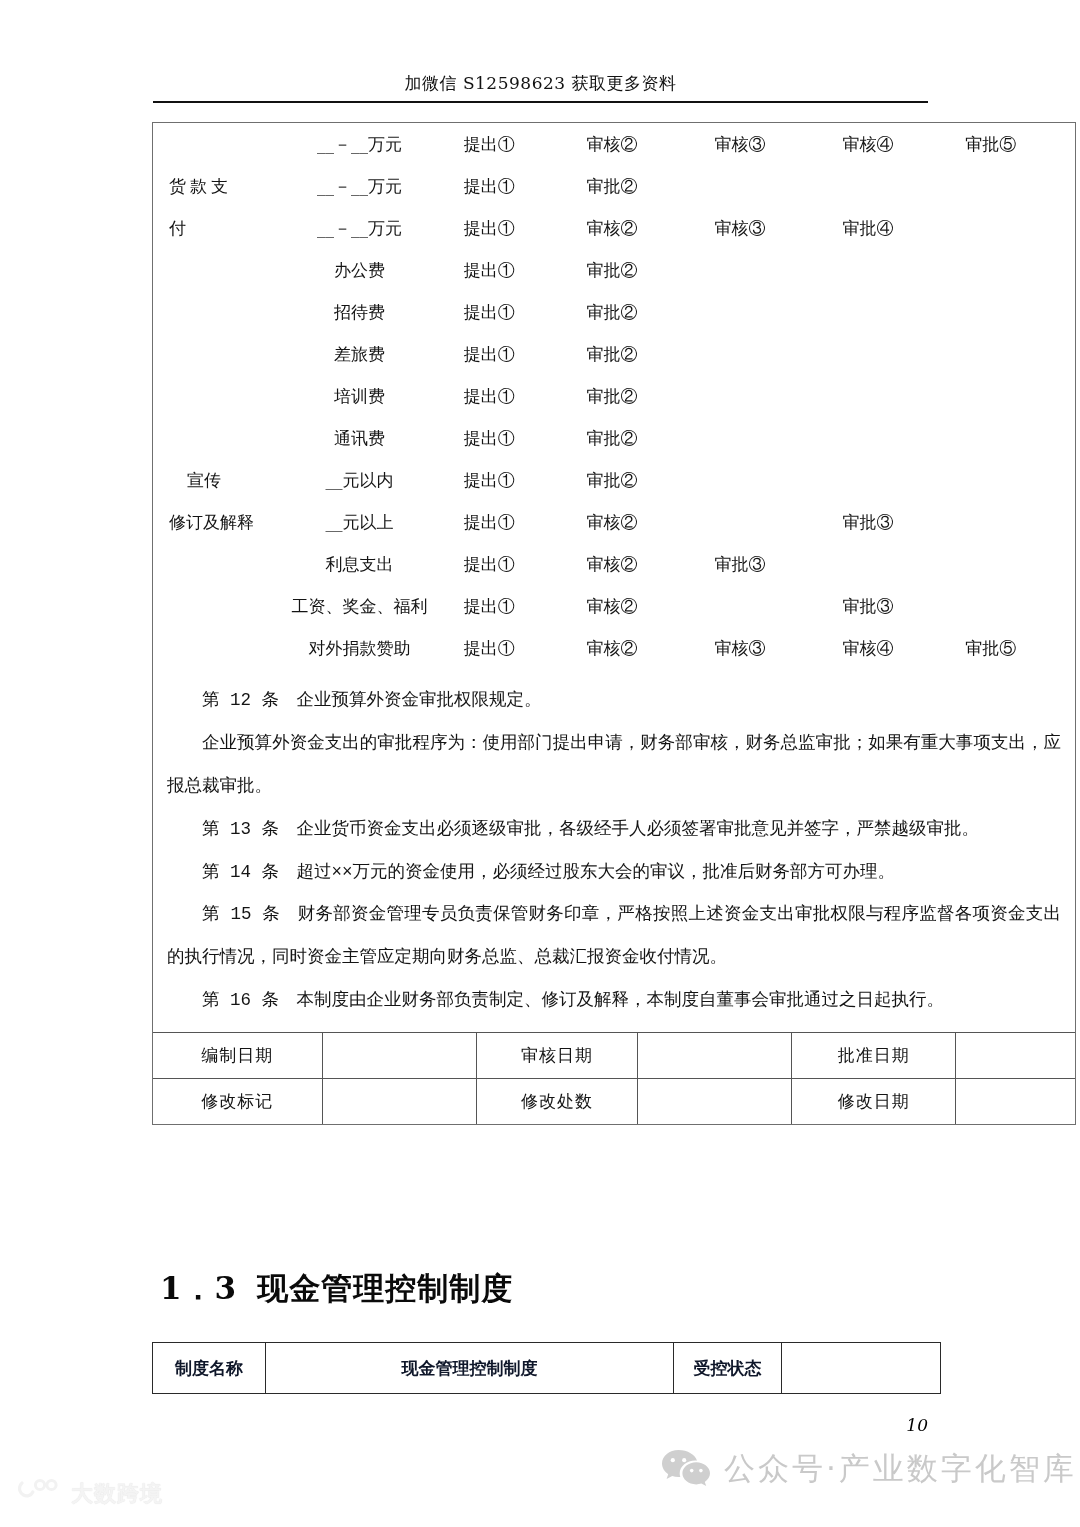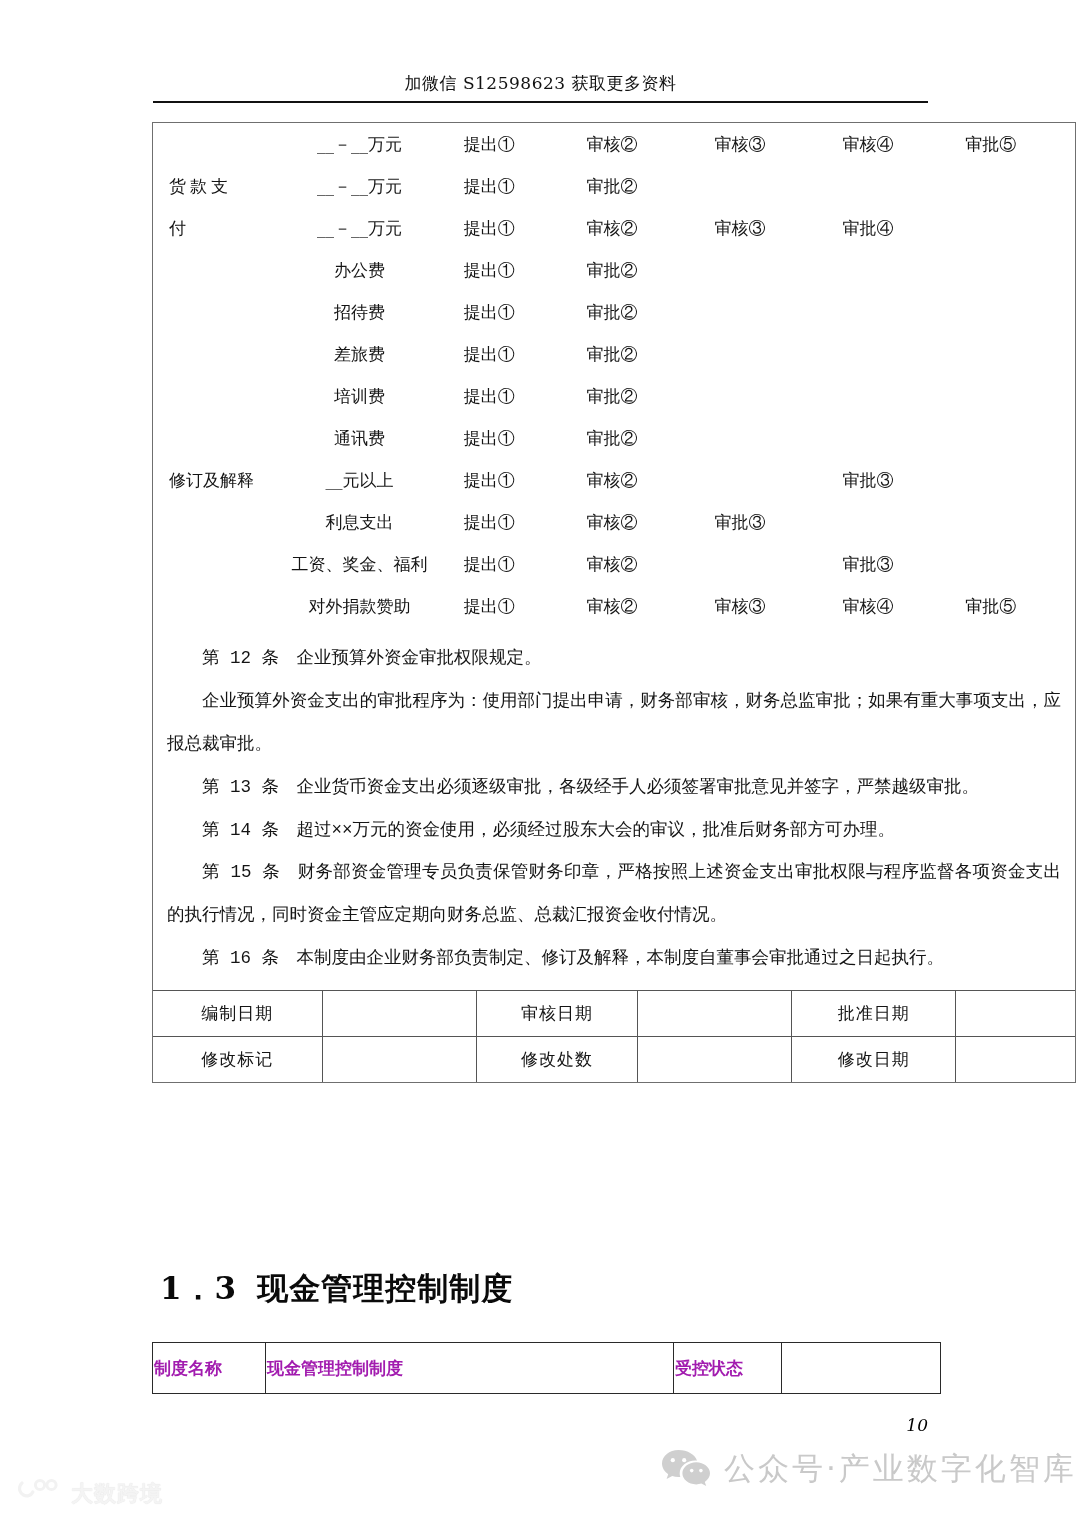--- a/index.html
+++ b/index.html
@@ -150,25 +150,25 @@
     left: 152px;
     top: 1342px;
     width: 776px;
     border-collapse: collapse;
     table-layout: fixed;
     background: #fff;
   }
   .info-table td {
     border: 1.6px solid #2a2a2a;
     height: 48px;
-    text-align: left;
+    text-align: center;
     vertical-align: middle;
     font-size: 17px;
     font-weight: bold;
-    color: #a21caf;
+    color: #0f172a;
   }
   .iw-1 { width: 110px; }
   .iw-2 { width: 405px; }
   .iw-3 { width: 105px; }
   .iw-4 { width: 156px; }
 
   
   .page-number {
     position: absolute;
     left: 880px;
@@ -297,20 +297,29 @@
         <tr>
           <td class="col-cat"></td>
           <td class="col-range">通讯费</td>
           <td class="col-s1">提出①</td>
           <td class="col-s2">审批②</td>
           <td class="col-s3"></td>
           <td class="col-s4"></td>
           <td class="col-s5"></td>
         </tr>
         <tr>
+          <td class="col-cat" style="padding-left:34px !important;">宣传</td>
+          <td class="col-range">__元以内</td>
+          <td class="col-s1">提出①</td>
+          <td class="col-s2">审批②</td>
+          <td class="col-s3"></td>
+          <td class="col-s4"></td>
+          <td class="col-s5"></td>
+        </tr>
+        <tr>
           <td class="col-cat">修订及解释</td>
           <td class="col-range">__元以上</td>
           <td class="col-s1">提出①</td>
           <td class="col-s2">审核②</td>
           <td class="col-s3"></td>
           <td class="col-s4">审批③</td>
           <td class="col-s5"></td>
         </tr>
         <tr>
           <td class="col-cat"></td>

